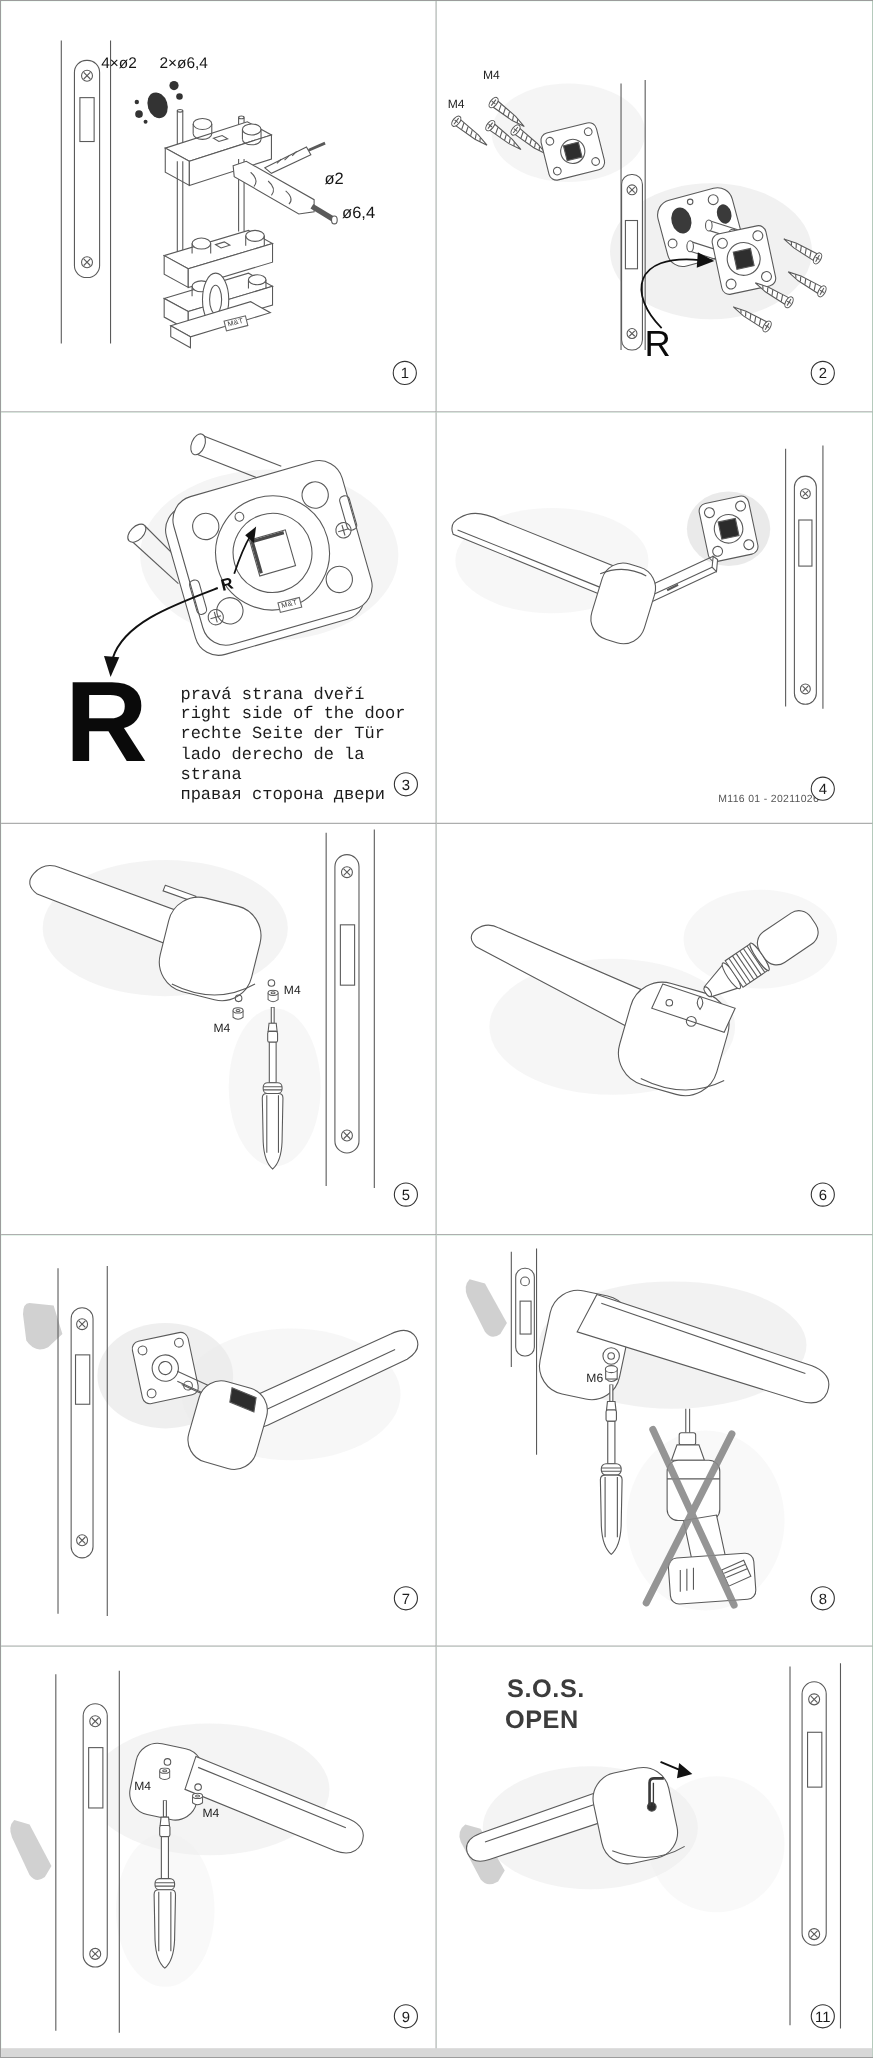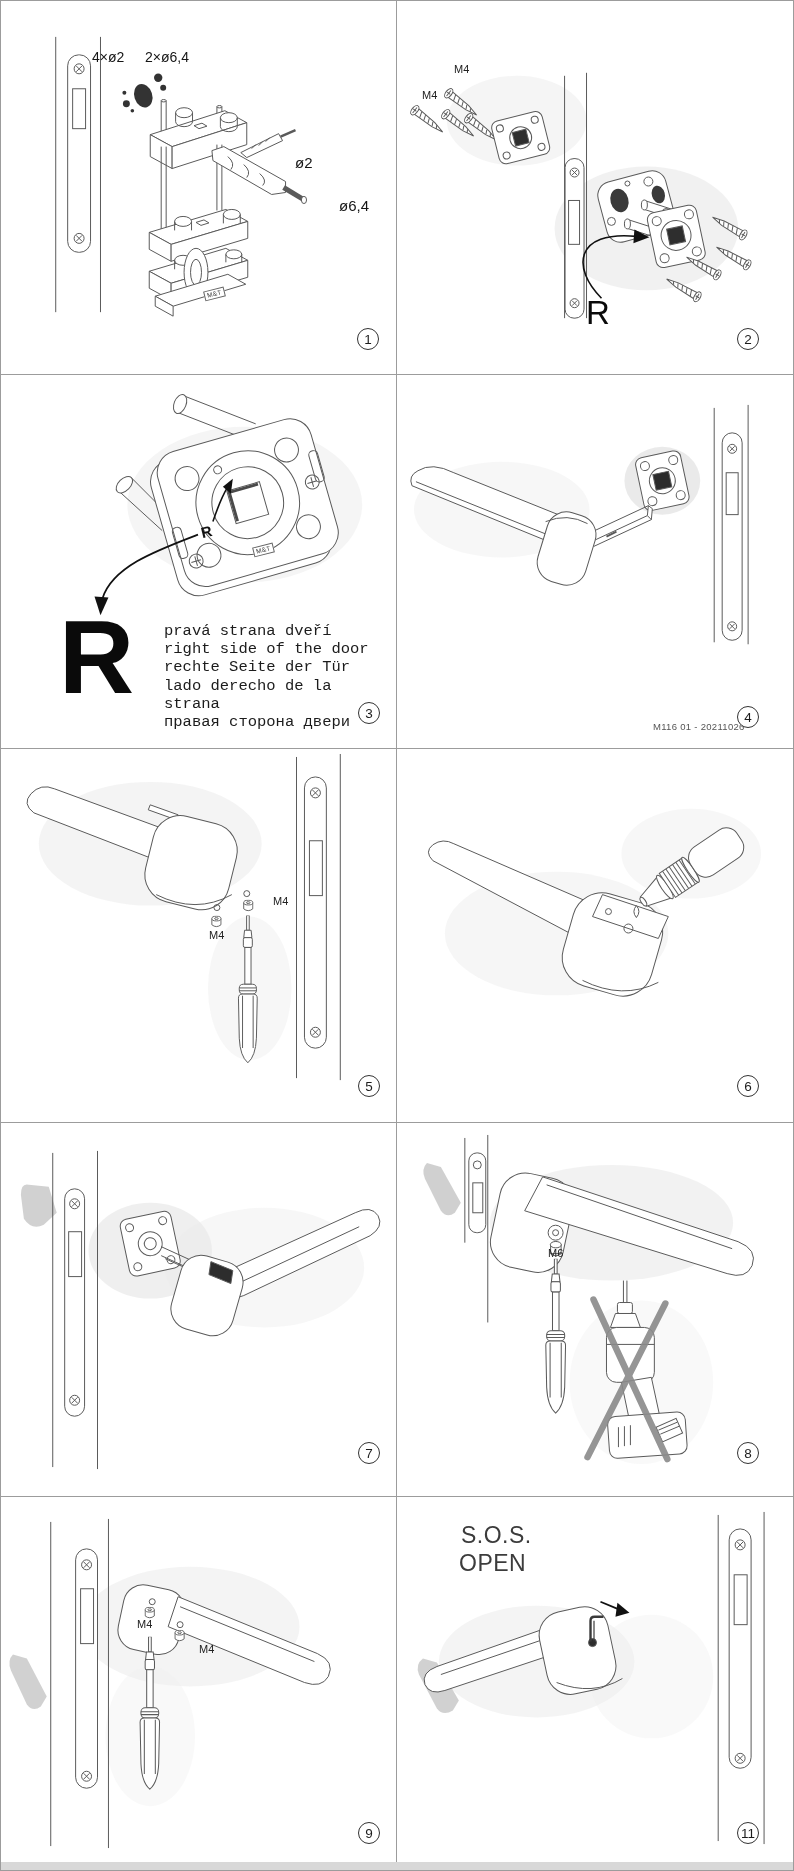--- a/index.html
+++ b/index.html
@@ -9,38 +9,38 @@
     border:1px solid #9c9c9c;box-sizing:border-box;
     display:grid;grid-template-columns:1fr 1fr;
     grid-template-rows:374px 374px 374px 374px auto;
   }
   .sheet::after{content:"";position:absolute;left:0;right:0;bottom:0;height:8px;background:#d8d8d8;}
   .panel{position:relative;border-right:1px solid #9c9c9c;border-bottom:1px solid #9c9c9c;overflow:hidden;background:#fff;}
   .panel:nth-child(2n){border-right:none;}
   .panel:nth-last-child(-n+2){border-bottom:none;}
   .panel > svg{position:absolute;left:0;top:0;width:100%;height:100%;}
   .lbl{position:absolute;color:#151515;white-space:nowrap;font-size:14px;}
-  .lbl.small{font-size:11px;color:#222;margin-left:15px;}
+  .lbl.small{font-size:11px;color:#222;}
   .lbl.dia{font-size:15px;}
   .pnum{
     position:absolute;width:22px;height:22px;border:1.4px solid #333;border-radius:50%;
     display:flex;align-items:center;justify-content:center;
     font-size:13.5px;color:#1c1c1c;box-sizing:border-box;background:#fff;
   }
   .mt-badge{
     position:absolute;font-size:6.5px;letter-spacing:.3px;color:#333;
     border:1px solid #666;padding:0 2px;background:#fff;line-height:8px;
   }
   .bigR{position:absolute;font-size:104px;font-weight:600;line-height:.82;color:#0a0a0a;}
   .r-letter{position:absolute;font-size:33px;color:#0a0a0a;}
   .r-mark{position:absolute;font-size:15px;font-weight:bold;color:#111;}
   .caption{position:absolute;font-size:15.5px;line-height:18.2px;color:#1c1c1c;font-family:Liberation Mono, monospace;}
   .caption span{display:block;}
   .code{position:absolute;font-size:9.5px;color:#555;letter-spacing:.3px;}
-  .sos{position:absolute;font-size:23px;color:#3c3c3c;letter-spacing:.5px;}
+  .sos{position:absolute;font-size:23px;color:#3c3c3c;letter-spacing:.5px;font-weight:bold;}
 </style>
 </head>
 <body>
 
 <svg width="0" height="0" style="position:absolute" aria-hidden="true">
   <defs>
     <symbol id="sd" viewBox="0 0 34 200">
       <g stroke="#5a5a5a" fill="#fff" stroke-width="1.2">
         <rect x="15" y="0" width="3.2" height="18"></rect>
         <polygon points="12.5,18 20.5,18 21.5,27 11.5,27"></polygon>
@@ -162,21 +162,21 @@
           <path d="M244 164 Q252 171 247 177"></path>
           <path d="M260 173 Q268 180 263 185"></path>
           <line x1="284" y1="187" x2="303" y2="198.5" stroke-width="5"></line>
           <ellipse cx="304.5" cy="199.5" rx="2.6" ry="3.6" fill="#fff"></ellipse>
         </g>
       </g>
     </svg>
     <span class="lbl" style="left:91px;top:48px;">4×ø2</span>
     <span class="lbl" style="left:144px;top:48px;">2×ø6,4</span>
     <span class="lbl dia" style="left:294px;top:142px;margin-top:11px;">ø2</span>
-    <span class="lbl dia" style="left:310px;top:196px;margin-left:28px;">ø6,4</span>
+    <span class="lbl dia" style="left:310px;top:184px;">ø6,4</span>
     <span class="mt-badge" style="left:203px;top:288px;transform:rotate(-14deg);">M&amp;T</span>
     <span class="pnum" style="left:356px;top:327px;">1</span>
   </div>
 
   <div class="panel">
     <svg viewBox="0 0 397 374" preserveAspectRatio="none">
       <g stroke="#5a5a5a" fill="none" stroke-width="1">
         <ellipse cx="250" cy="228" rx="92" ry="62" fill="#e3e3e3" opacity=".5" stroke="none"></ellipse>
         <ellipse cx="120" cy="120" rx="70" ry="45" fill="#ececec" opacity=".5" stroke="none"></ellipse>
         <g>

